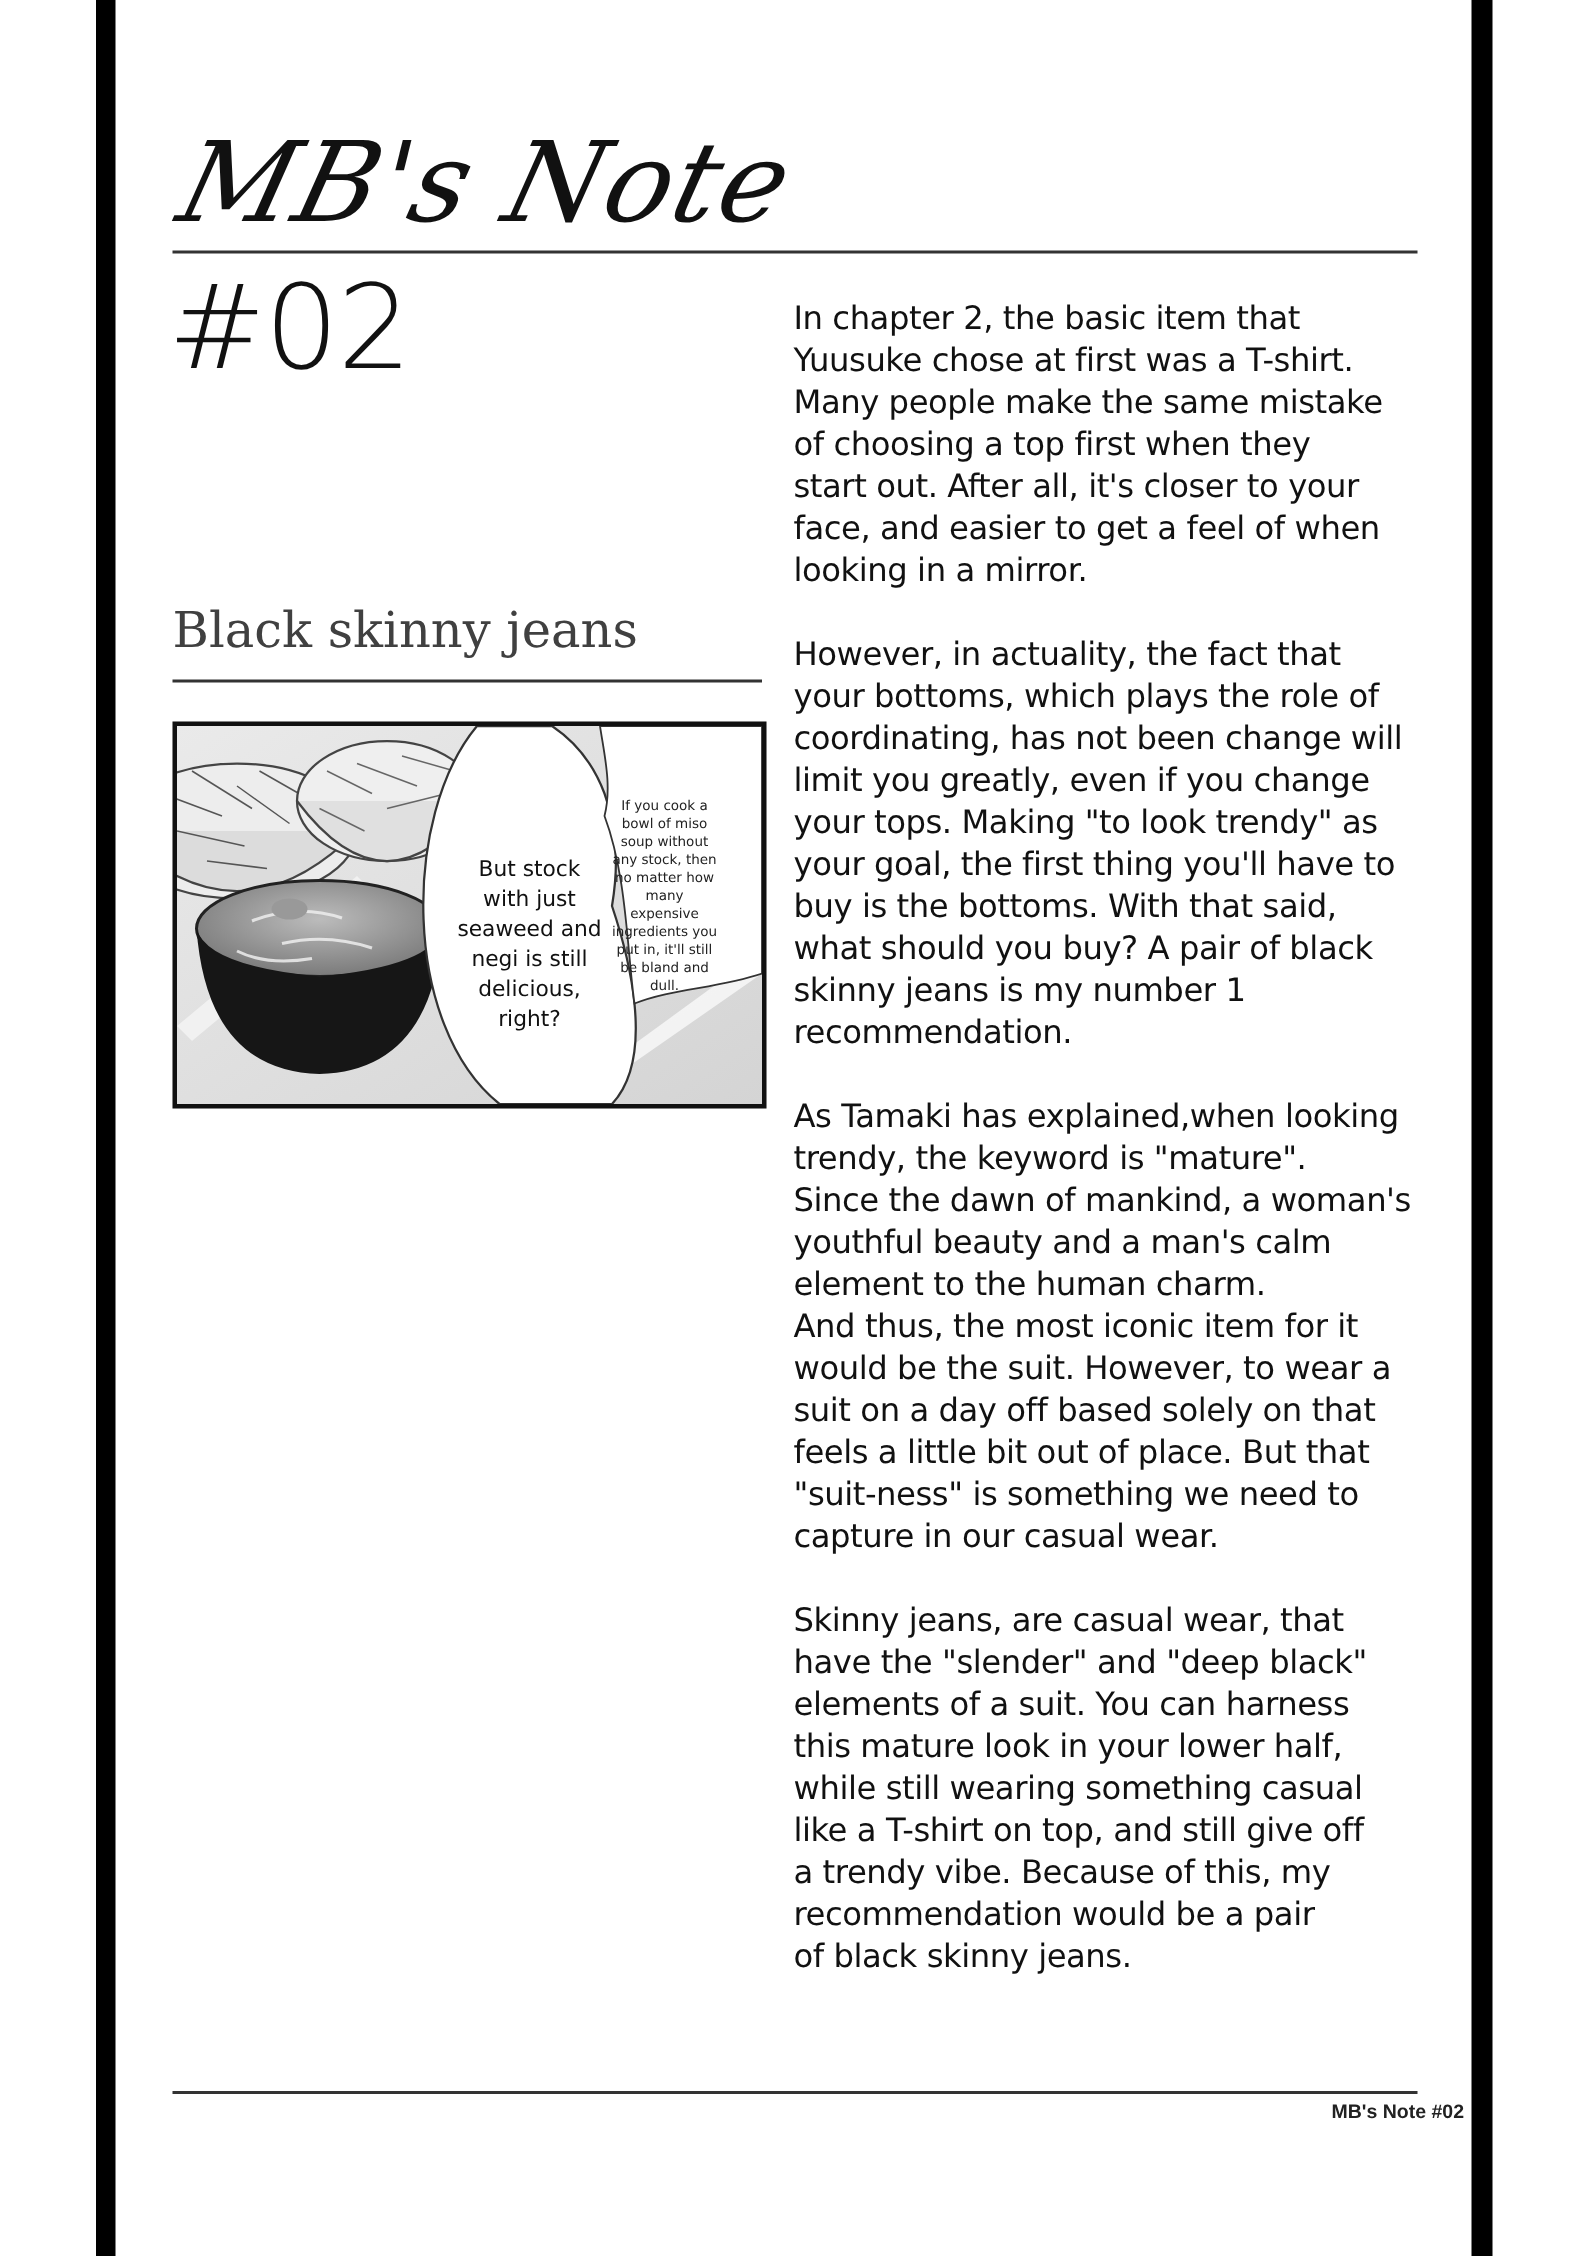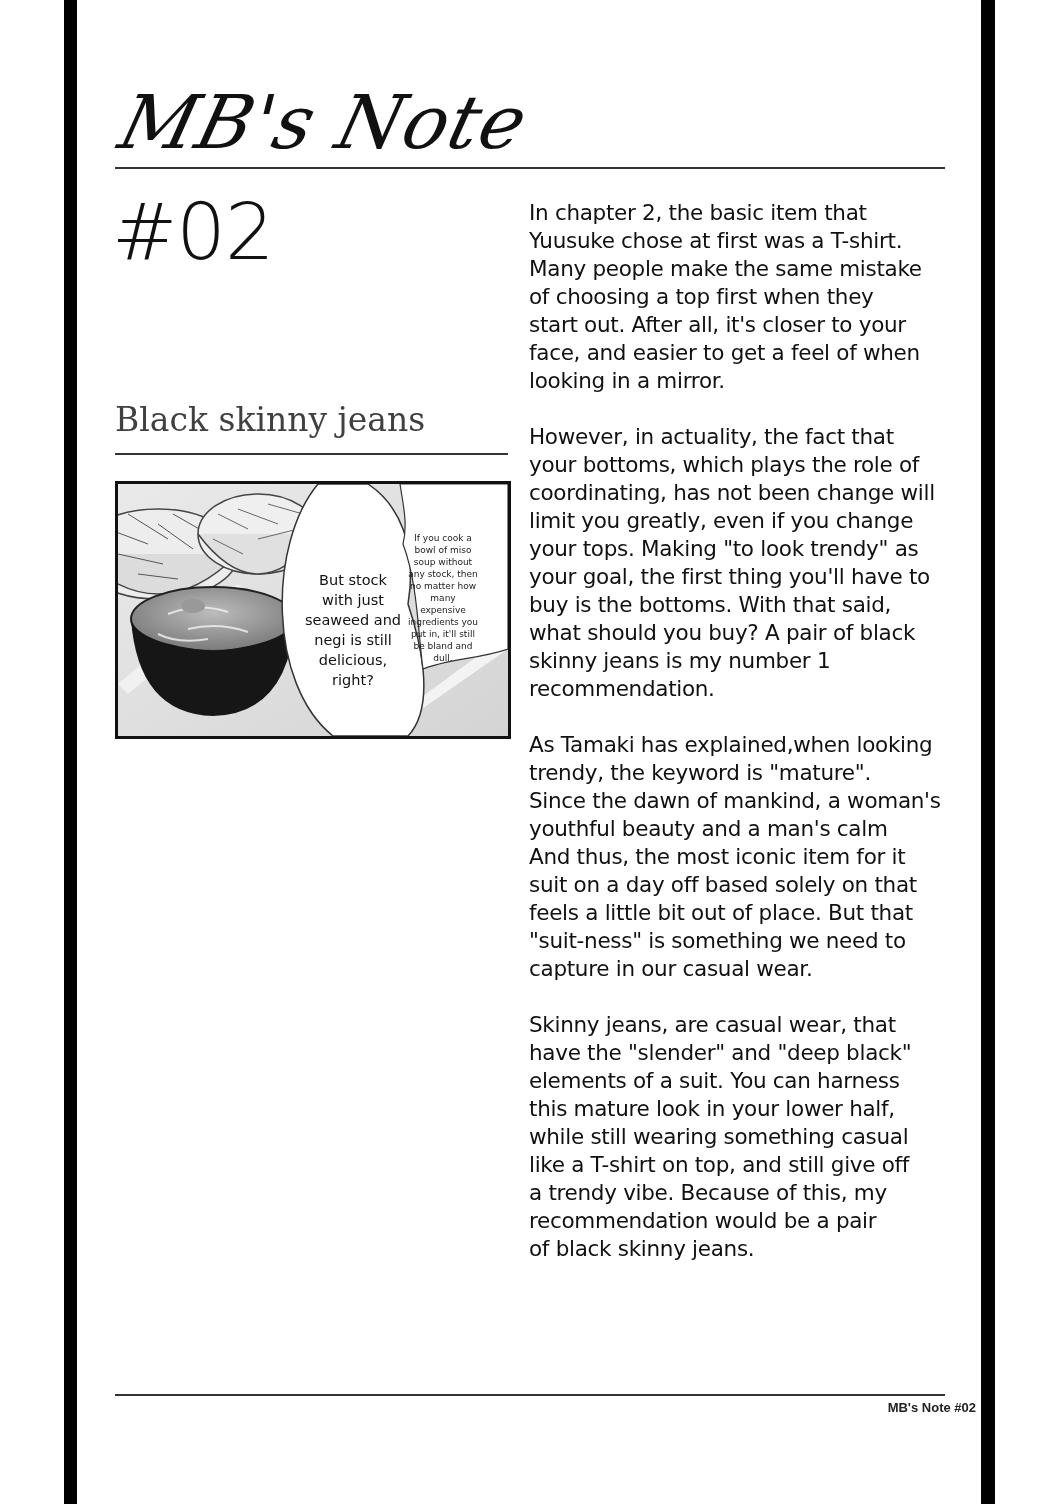--- a/index.html
+++ b/index.html
@@ -5,21 +5,21 @@
   html, body { margin: 0; padding: 0; background: #ffffff; }
   body { width: 1060px; height: 1504px; position: relative; overflow: hidden; }
   .page { position: absolute; left: 0; top: 0; width: 1060px; height: 1504px; background: #fff; }
   .border-left { position: absolute; left: 64px; top: 0; width: 13px; height: 1504px; background: #000; }
   .border-right { position: absolute; left: 981px; top: 0; width: 14px; height: 1504px; background: #000; }
 
   .title { position: absolute; left: 112px; top: 82px; width: 520px; height: 80px;
     font-family: "DejaVu Serif", serif; font-style: italic; font-size: 74px; line-height: 80px;
     color: #111; letter-spacing: 1px; transform: skewX(-14deg); transform-origin: left bottom; }
   .rule-top { position: absolute; left: 115px; top: 167px; width: 830px; height: 2px; background: #333; }
-  .issue { position: absolute; left: 112px; top: 189px; font-family: "DejaVu Sans", sans-serif;
+  .issue { position: absolute; left: 112px; top: 176px; font-family: "DejaVu Sans", sans-serif;
     font-weight: 300; font-size: 78px; line-height: 86px; color: #111; letter-spacing: -1px; }
 
   .subheading { position: absolute; left: 115px; top: 396px; width: 393px; 
     font-family: "DejaVu Serif", serif; font-size: 33px; line-height: 48px; color: #404040; }
   .rule-sub { position: absolute; left: 115px; top: 453px; width: 393px; height: 2px; background: #333; }
 
   .panel { position: absolute; left: 115px; top: 481px; width: 390px; height: 252px;
     border: 3px solid #111; overflow: hidden; background: #f2f2f2; }
   .panel svg { position: absolute; left: 0; top: 0; }
   .bubble-main { position: absolute; left: 180px; top: 76px; width: 110px; text-align: center;
@@ -144,21 +144,23 @@
       <span class="line">buy is the bottoms. With that said,</span>
       <span class="line">what should you buy? A pair of black</span>
       <span class="line">skinny jeans is my number 1</span>
       <span class="line">recommendation.</span>
     </p>
     <p>
       <span class="line">As Tamaki has explained,when looking</span>
       <span class="line">trendy, the keyword is "mature".</span>
       <span class="line">Since the dawn of mankind, a woman's</span>
       <span class="line">youthful beauty and a man's calm</span>
+      <span class="line">element to the human charm.</span>
       <span class="line">And thus, the most iconic item for it</span>
+      <span class="line">would be the suit. However, to wear a</span>
       <span class="line">suit on a day off based solely on that</span>
       <span class="line">feels a little bit out of place. But that</span>
       <span class="line">"suit-ness" is something we need to</span>
       <span class="line">capture in our casual wear.</span>
     </p>
     <p>
       <span class="line">Skinny jeans, are casual wear, that</span>
       <span class="line">have the "slender" and "deep black"</span>
       <span class="line">elements of a suit. You can harness</span>
       <span class="line">this mature look in your lower half,</span>

